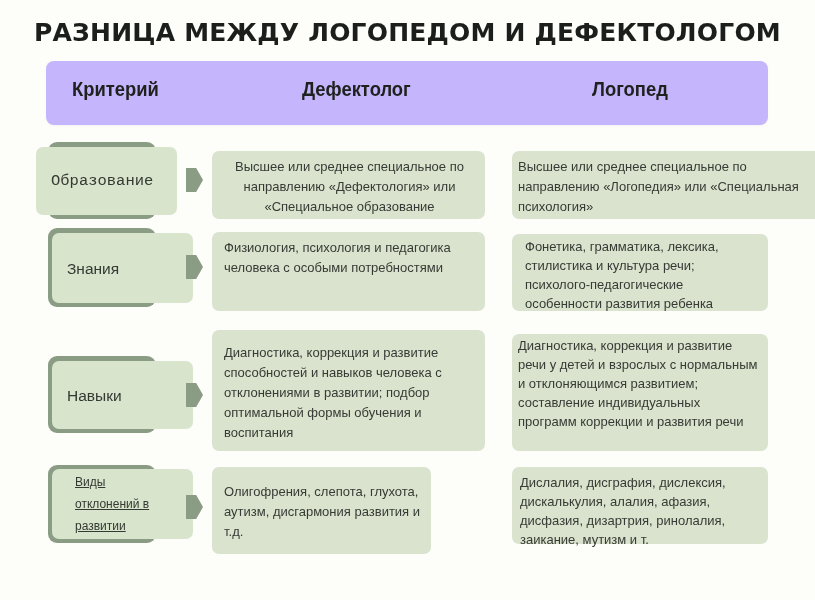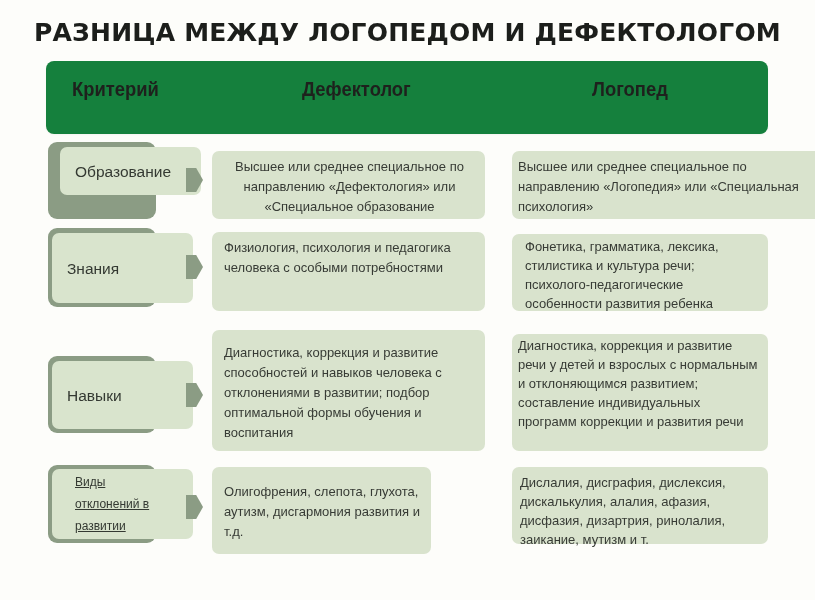--- a/index.html
+++ b/index.html
@@ -11,22 +11,22 @@
     color: #2f332e;
   }
   .title {
     position: absolute; left: 0; top: 18px; width: 815px;
     text-align: center;
     font-family: "DejaVu Sans", "Liberation Sans", sans-serif;
     font-weight: bold; font-size: 25px; letter-spacing: 0.2px;
     color: #1c1e1b;
   }
   .header {
-    position: absolute; left: 46px; top: 61px; width: 722px; height: 73px;
-    background: #15803d; border-radius: 8px;
+    position: absolute; left: 46px; top: 61px; width: 722px; height: 64px;
+    background: #c4b5fd; border-radius: 8px;
     box-shadow: 0 1px 2px rgba(0,0,0,0.04);
     text-align: right;
   }
   .header span {
     position: absolute; top: 17px;
     font-weight: bold; font-size: 20px; color: #1e211d;
     font-family: "Liberation Sans", sans-serif;
     transform: scaleX(0.92); transform-origin: left center;
   }
   .crit-shadow {
@@ -56,21 +56,21 @@
 <div class="title">РАЗНИЦА МЕЖДУ ЛОГОПЕДОМ И ДЕФЕКТОЛОГОМ</div>
 
 <div class="header">
   <span style="left:26px;">Критерий</span>
   <span style="left:256px;">Дефектолог</span>
   <span style="left:546px;">Логопед</span>
 </div>
 
 <div>
   <div class="crit-shadow" style="left:48px; top:142px; width:108px; height:77px;"></div>
-  <div class="crit-box" style="left:60px; top:147px; width:141px; height:48px;">Образование</div>
+  <div class="crit-box" style="left:36px; top:147px; width:141px; height:68px;font-family:Liberation Mono, monospace;">Образование</div>
   <div class="arrow" style="left:186px; top:168px;"></div>
   <div class="cell mid" style="left:212px; top:151px; width:273px; height:68px;text-align:center;">Высшее или среднее специальное по направлению «Дефектология» или «Специальное образование</div>
   <div class="cell" style="left:512px; top:151px; width:309px; height:68px; padding-left:6px;">Высшее или среднее специальное по направлению «Логопедия» или «Специальная психология»</div>
 </div>
 
 <div>
   <div class="crit-shadow" style="left:48px; top:228px; width:108px; height:79px;"></div>
   <div class="crit-box" style="left:52px; top:233px; width:141px; height:70px;">Знания</div>
   <div class="arrow" style="left:186px; top:255px;"></div>
   <div class="cell mid" style="left:212px; top:232px; width:273px; height:79px;">Физиология, психология и педагогика человека с особыми потребностями</div>

